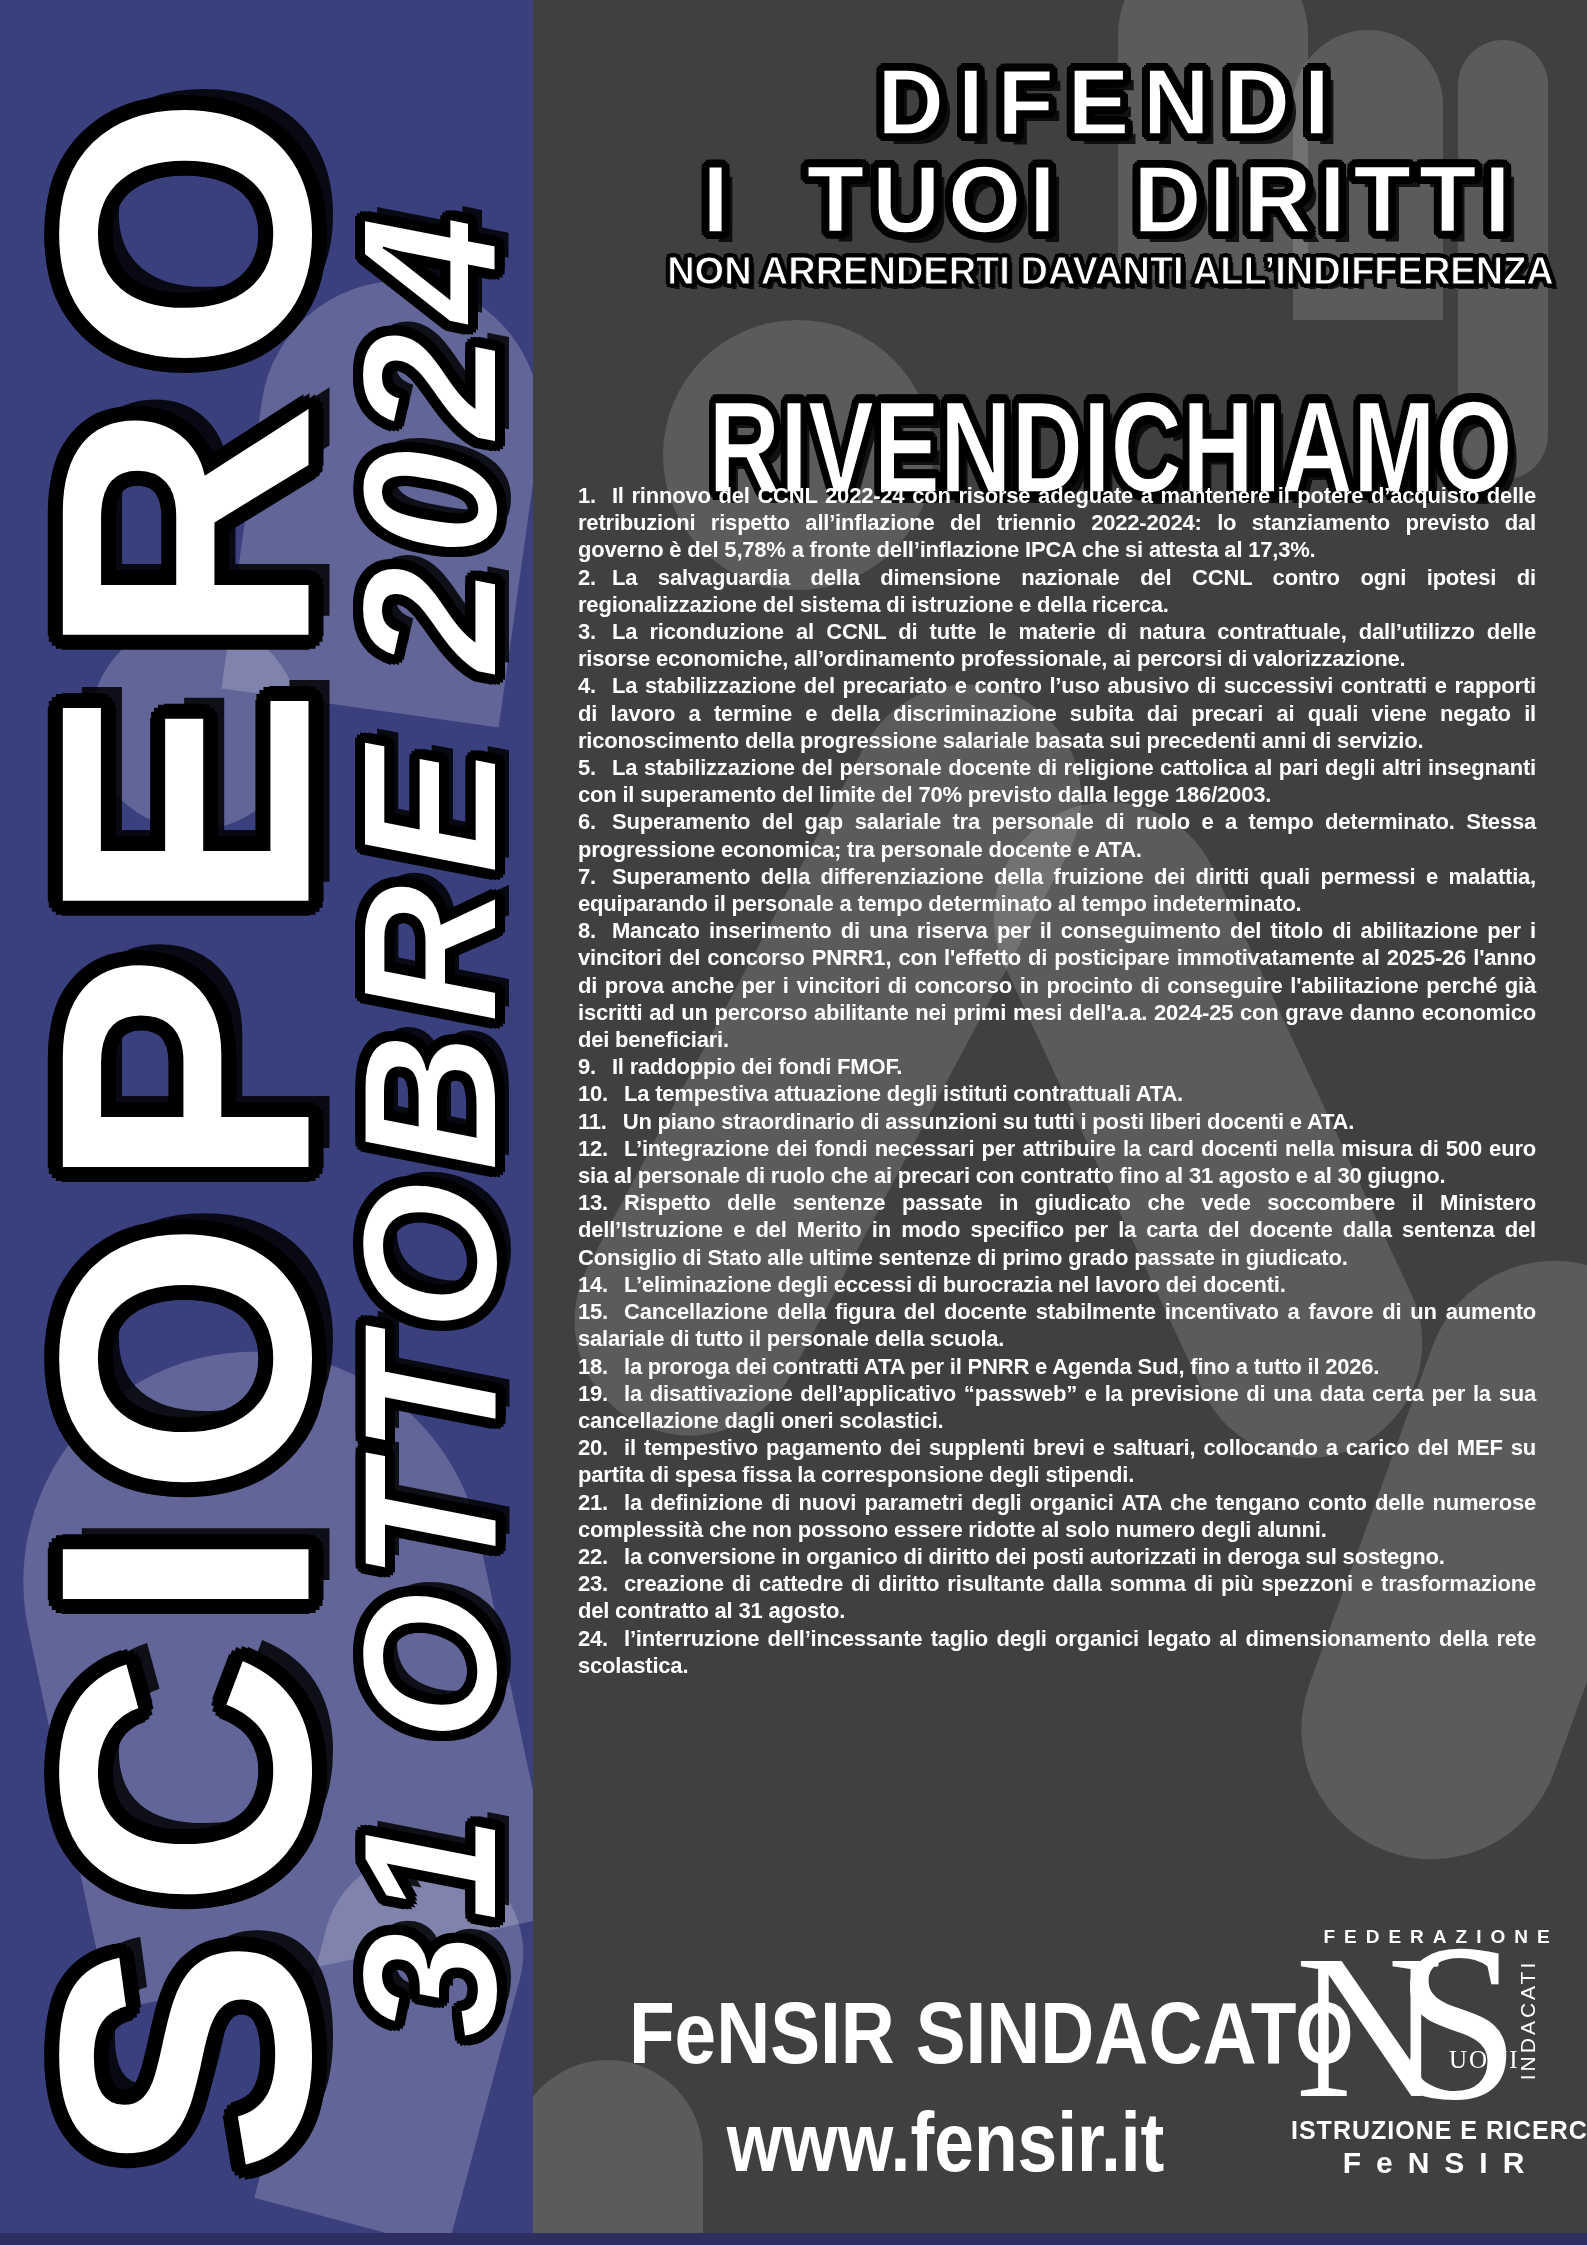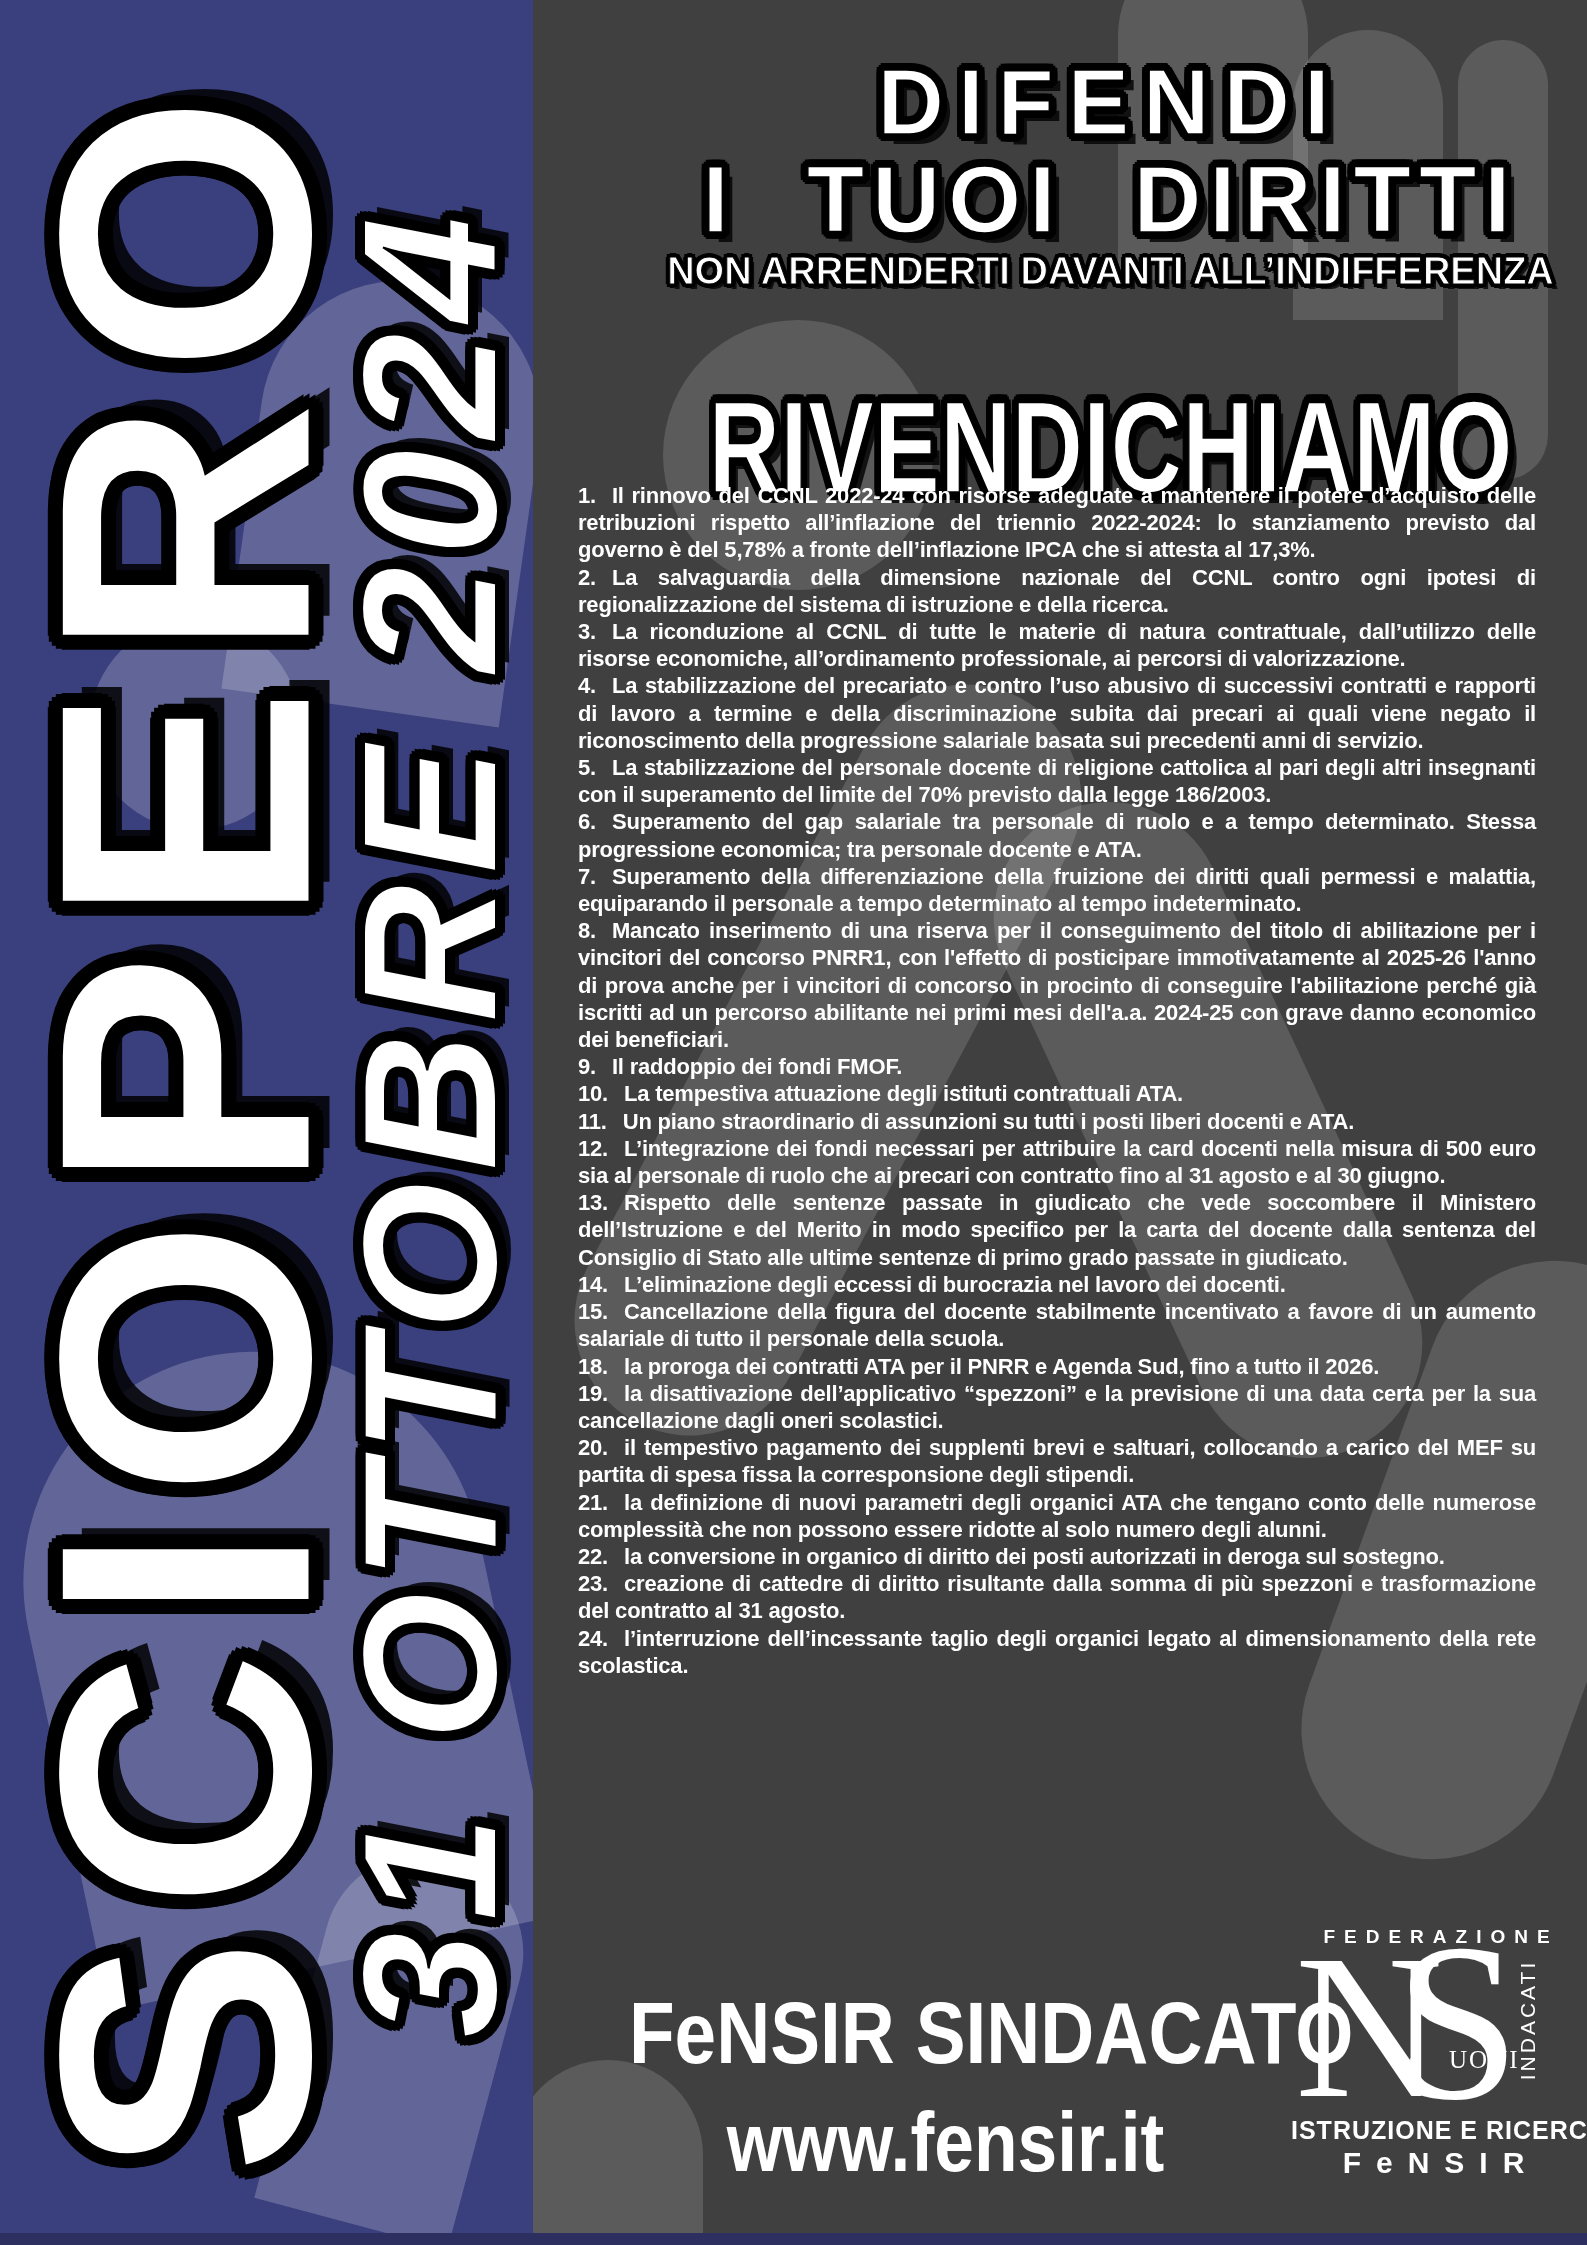--- a/index.html
+++ b/index.html
@@ -152,21 +152,21 @@
         <p><span class="num">13.</span><span>Rispetto delle sentenze passate in giudicato che vede soccombere il Ministero dell’Istruzione e del Merito in modo specifico per la carta del docente dalla sentenza del Consiglio di Stato alle ultime sentenze di primo grado passate in giudicato.</span></p>
 
         <p><span class="num">14.</span><span>L’eliminazione degli eccessi di burocrazia nel lavoro dei docenti.</span></p>
 
         <p><span class="num">15.</span><span>Cancellazione della figura del docente stabilmente incentivato a favore di un aumento salariale di tutto il personale della scuola.</span></p>
 
 
 
         <p><span class="num">18.</span><span>la proroga dei contratti ATA per il PNRR e Agenda Sud, fino a tutto il 2026.</span></p>
 
-        <p><span class="num">19.</span><span>la disattivazione dell’applicativo “spezzoni” e la previsione di una data certa per la sua cancellazione dagli oneri scolastici.</span></p>
+        <p><span class="num">19.</span><span>la disattivazione dell’applicativo “passweb” e la previsione di una data certa per la sua cancellazione dagli oneri scolastici.</span></p>
 
         <p><span class="num">20.</span><span>il tempestivo pagamento dei supplenti brevi e saltuari, collocando a carico del MEF su partita di spesa fissa la corresponsione degli stipendi.</span></p>
 
         <p><span class="num">21.</span><span>la definizione di nuovi parametri degli organici ATA che tengano conto delle numerose complessità che non possono essere ridotte al solo numero degli alunni.</span></p>
 
         <p><span class="num">22.</span><span>la conversione in organico di diritto dei posti autorizzati in deroga sul sostegno.</span></p>
 
         <p><span class="num">23.</span><span>creazione di cattedre di diritto risultante dalla somma di più spezzoni e trasformazione del contratto al 31 agosto.</span></p>
 
         <p><span class="num">24.</span><span>l’interruzione dell’incessante taglio degli organici legato al dimensionamento della rete scolastica.</span></p>

